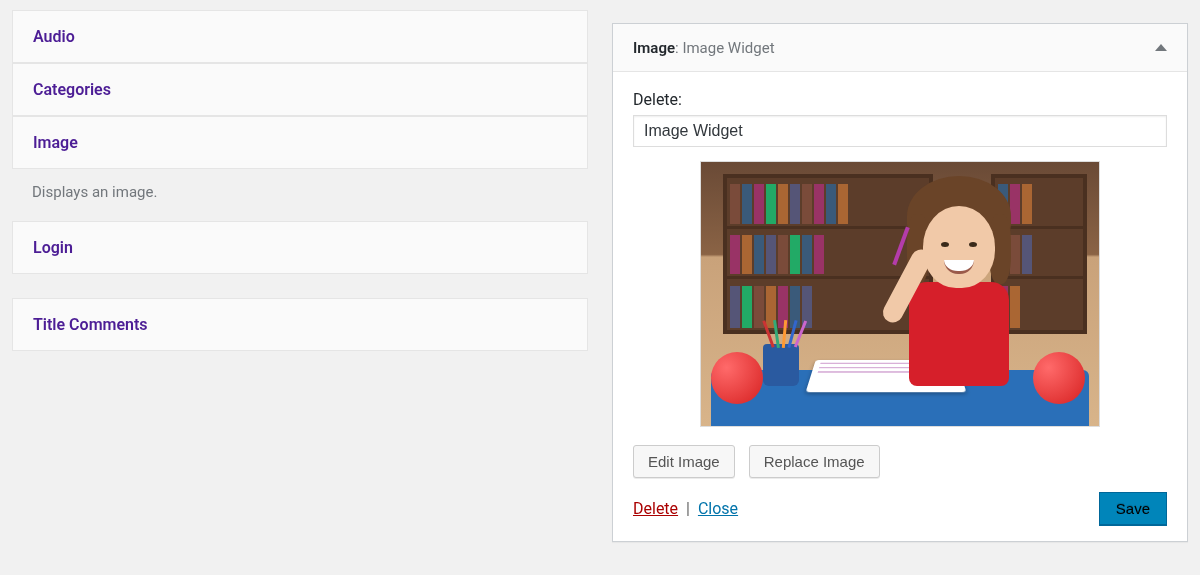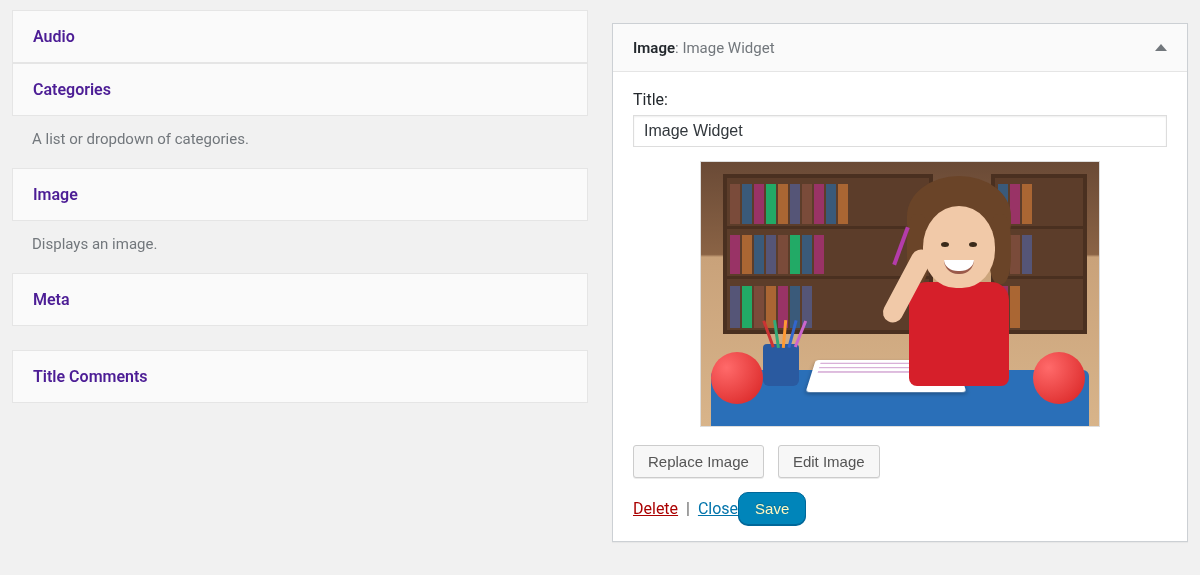--- a/index.html
+++ b/index.html
@@ -289,21 +289,21 @@
       border: 1px solid #ccc;
       border-radius: 3px;
       padding: 7px 14px;
       font-size: 15px;
       color: #555;
       cursor: pointer;
       box-shadow: 0 1px 0 rgba(0,0,0,0.08);
     }
     .footer-row {
       display: flex;
-      justify-content: flex-start;
+      justify-content: space-between;
       align-items: center;
     }
     .footer-links {
       font-size: 16px;
     }
     .delete-link {
       color: #a00;
       text-decoration: underline;
       cursor: pointer;
     }
@@ -312,22 +312,22 @@
       text-decoration: underline;
       cursor: pointer;
     }
     .sep {
       color: #666;
       margin: 0 4px;
     }
     .save-button {
       background: #0085ba;
       border: 1px solid #006799;
-      color: #fef9c3;
-      border-radius: 10px;
+      color: #000000;
+      border-radius: 0;
       padding: 7px 16px;
       font-size: 15px;
       cursor: pointer;
       box-shadow: 0 1px 0 #006799;
       text-shadow: 0 -1px 1px rgba(0,0,0,0.2);
     }
   </style>
 </head>
 <body>
 
@@ -335,33 +335,32 @@
   <div class="available-widget">
     <div class="available-widget-header">
       <span class="available-widget-title">Audio</span>
     </div>
   </div>
 
   <div class="available-widget">
     <div class="available-widget-header">
       <span class="available-widget-title">Categories</span>
     </div>
-    <div class="available-widget-desc">A list or dropdown of categories.</div>
   </div>
 
   <div class="available-widget">
     <div class="available-widget-header">
       <span class="available-widget-title">Image</span>
     </div>
     <div class="available-widget-desc">Displays an image.</div>
   </div>
 
   <div class="available-widget">
     <div class="available-widget-header">
-      <span class="available-widget-title">Meta</span>
+      <span class="available-widget-title">Login</span>
     </div>
   </div>
 
   <div class="recent-comments-gap"></div>
 
   <div class="available-widget">
     <div class="available-widget-header">
       <span class="available-widget-title">Title Comments</span>
     </div>
   </div>
@@ -370,21 +369,21 @@
 <div class="right-panel">
   <div class="widget-box">
     <div class="widget-header">
       <div>
         <span class="widget-header-title">Image</span><span class="widget-header-subtitle">: </span><span class="widget-header-subtitle">Image Widget</span>
       </div>
       <div class="collapse-arrow"></div>
     </div>
 
     <div class="widget-body">
-      <label class="field-label">Title:</label>
+      <label class="field-label">Delete:</label>
       <input type="text" class="title-input" value="Image Widget" style="">
 
       <div class="image-wrap">
         <div class="preview-img">
           <div class="shelf">
             <div class="shelf-row">
                 <div class="book b1"></div>
                 <div class="book b2"></div>
                 <div class="book b3"></div>
                 <div class="book b4"></div>
@@ -455,22 +454,22 @@
               <div class="eye eye-r"></div>
               <div class="smile"></div>
             </div>
             <div class="arm"></div>
             <div class="pencil-hand"></div>
           </div>
         </div>
       </div>
 
       <div class="button-row">
+        <button class="wp-button">Edit Image</button>
         <button class="wp-button">Replace Image</button>
-        <button class="wp-button">Edit Image</button>
       </div>
 
       <div class="footer-row">
         <div class="footer-links">
           <span class="delete-link">Delete</span><span class="sep"> | </span><span class="close-link">Close</span>
         </div>
         <button class="save-button">Save</button>
       </div>
     </div>
   </div>

